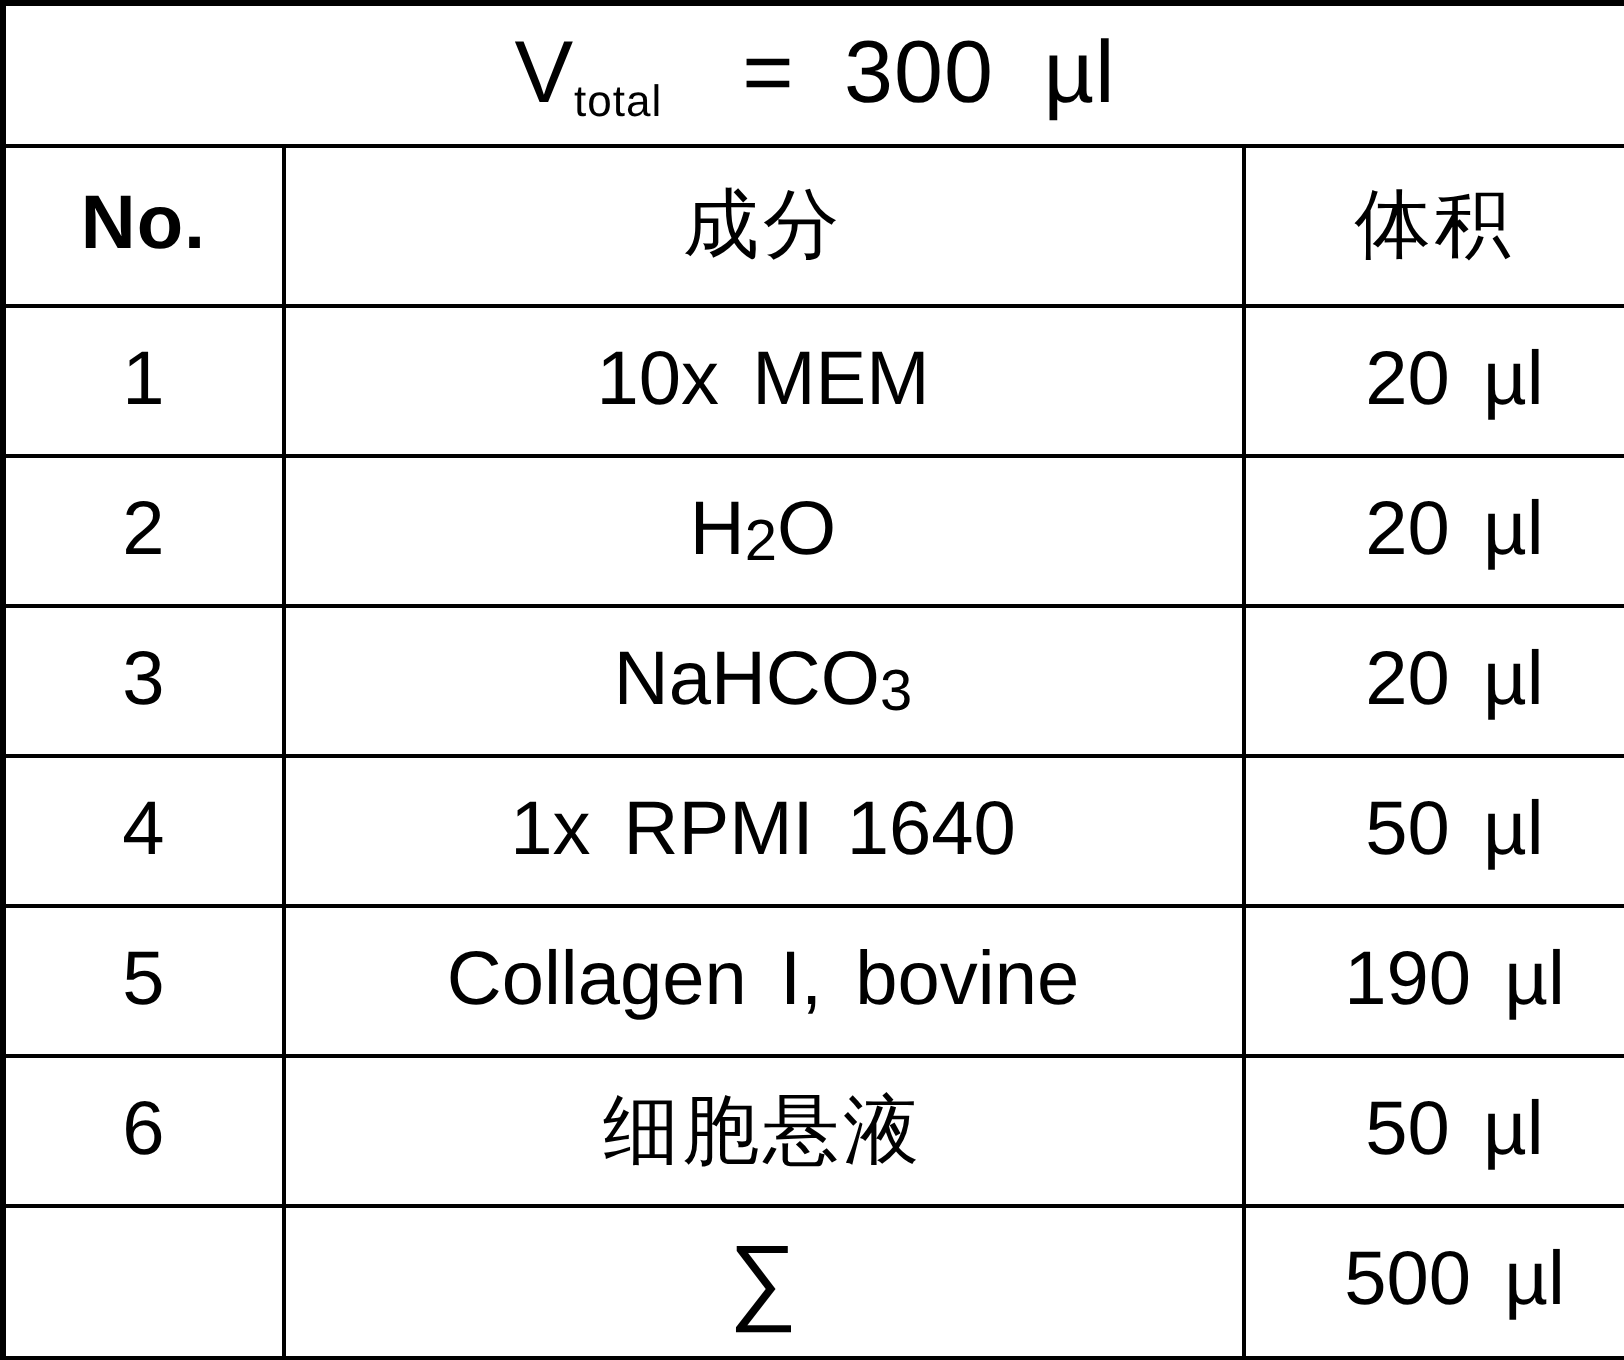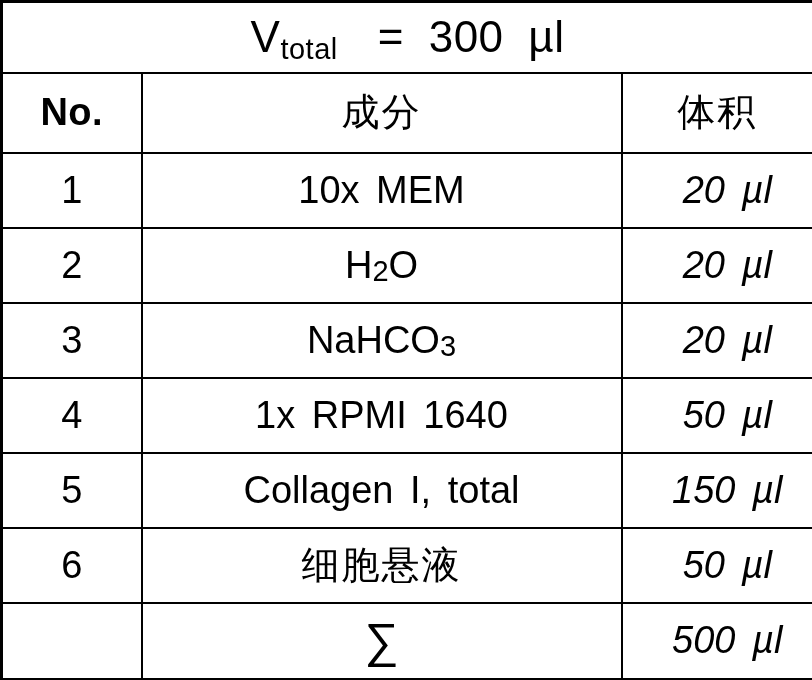--- a/index.html
+++ b/index.html
@@ -41,42 +41,41 @@
   tr.title-row    { height: 71px; }
   tr.header-row   { height: 80px; }
   tr.data-row     { height: 75px; }
   tr.footer-row   { height: 77px; }
 
   td.title-cell {
     font-size: 44px;
     letter-spacing: 0.5px;
   }
   .title-sub {
-    font-size: 29px;
+    font-size: 22px;
     vertical-align: -7px;
     line-height: 0;
   }
   .title-rest {
     margin-left: 40px;
     word-spacing: 12px;
   }
 
   th.no-head {
     font-weight: bold;
     letter-spacing: 0.5px;
   }
   .cjk {
     font-family: "Liberation Serif", "DejaVu Serif", serif;
     font-weight: normal;
     letter-spacing: 2px;
     border-radius: 18px;
   }
   td.vol-cell {
     padding-left: 20px;  
-    font-style: italic;
   }
   .chem-sub {
     font-size: 29px;
     vertical-align: -3px;
     line-height: 0;
   }
   .sigma {
     font-size: 48px;
     font-weight: normal;
   }
@@ -123,22 +122,22 @@
   </tr>
 
   <tr class="data-row">
     <td>4</td>
     <td><span>1x RPMI 1640</span><sub class="chem-sub"></sub><span></span></td>
     <td class="vol-cell">50 µl</td>
   </tr>
 
   <tr class="data-row">
     <td>5</td>
-    <td><span>Collagen I, total</span><sub class="chem-sub"></sub><span></span></td>
-    <td class="vol-cell">150 µl</td>
+    <td><span>Collagen I, bovine</span><sub class="chem-sub"></sub><span></span></td>
+    <td class="vol-cell">190 µl</td>
   </tr>
 
   <tr class="data-row">
     <td>6</td>
     <td class="cjk"><span>细胞悬液</span><sub class="chem-sub"></sub><span></span></td>
     <td class="vol-cell">50 µl</td>
   </tr>
 
   <tr class="footer-row">
     <td></td>

